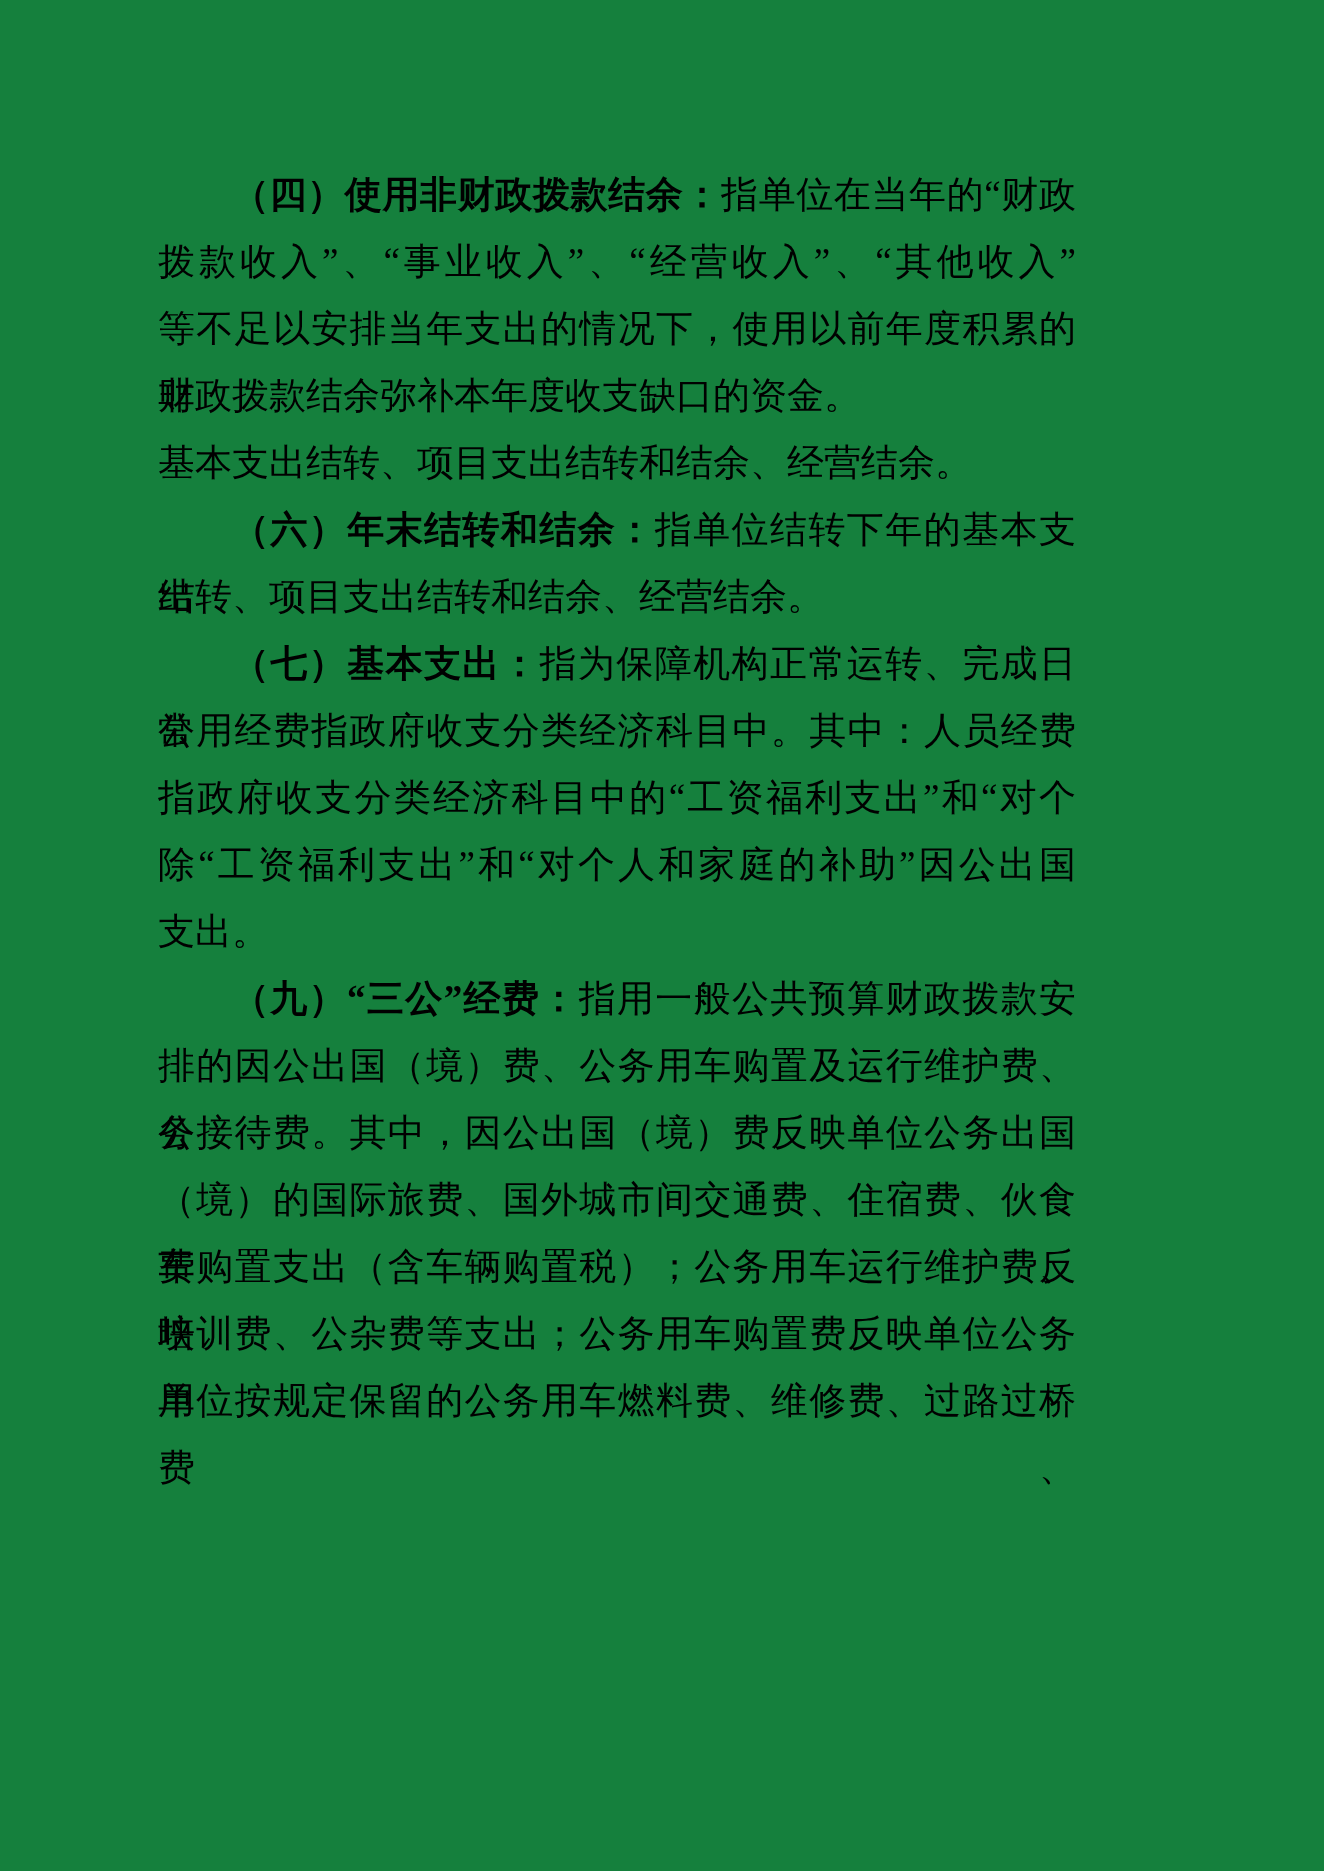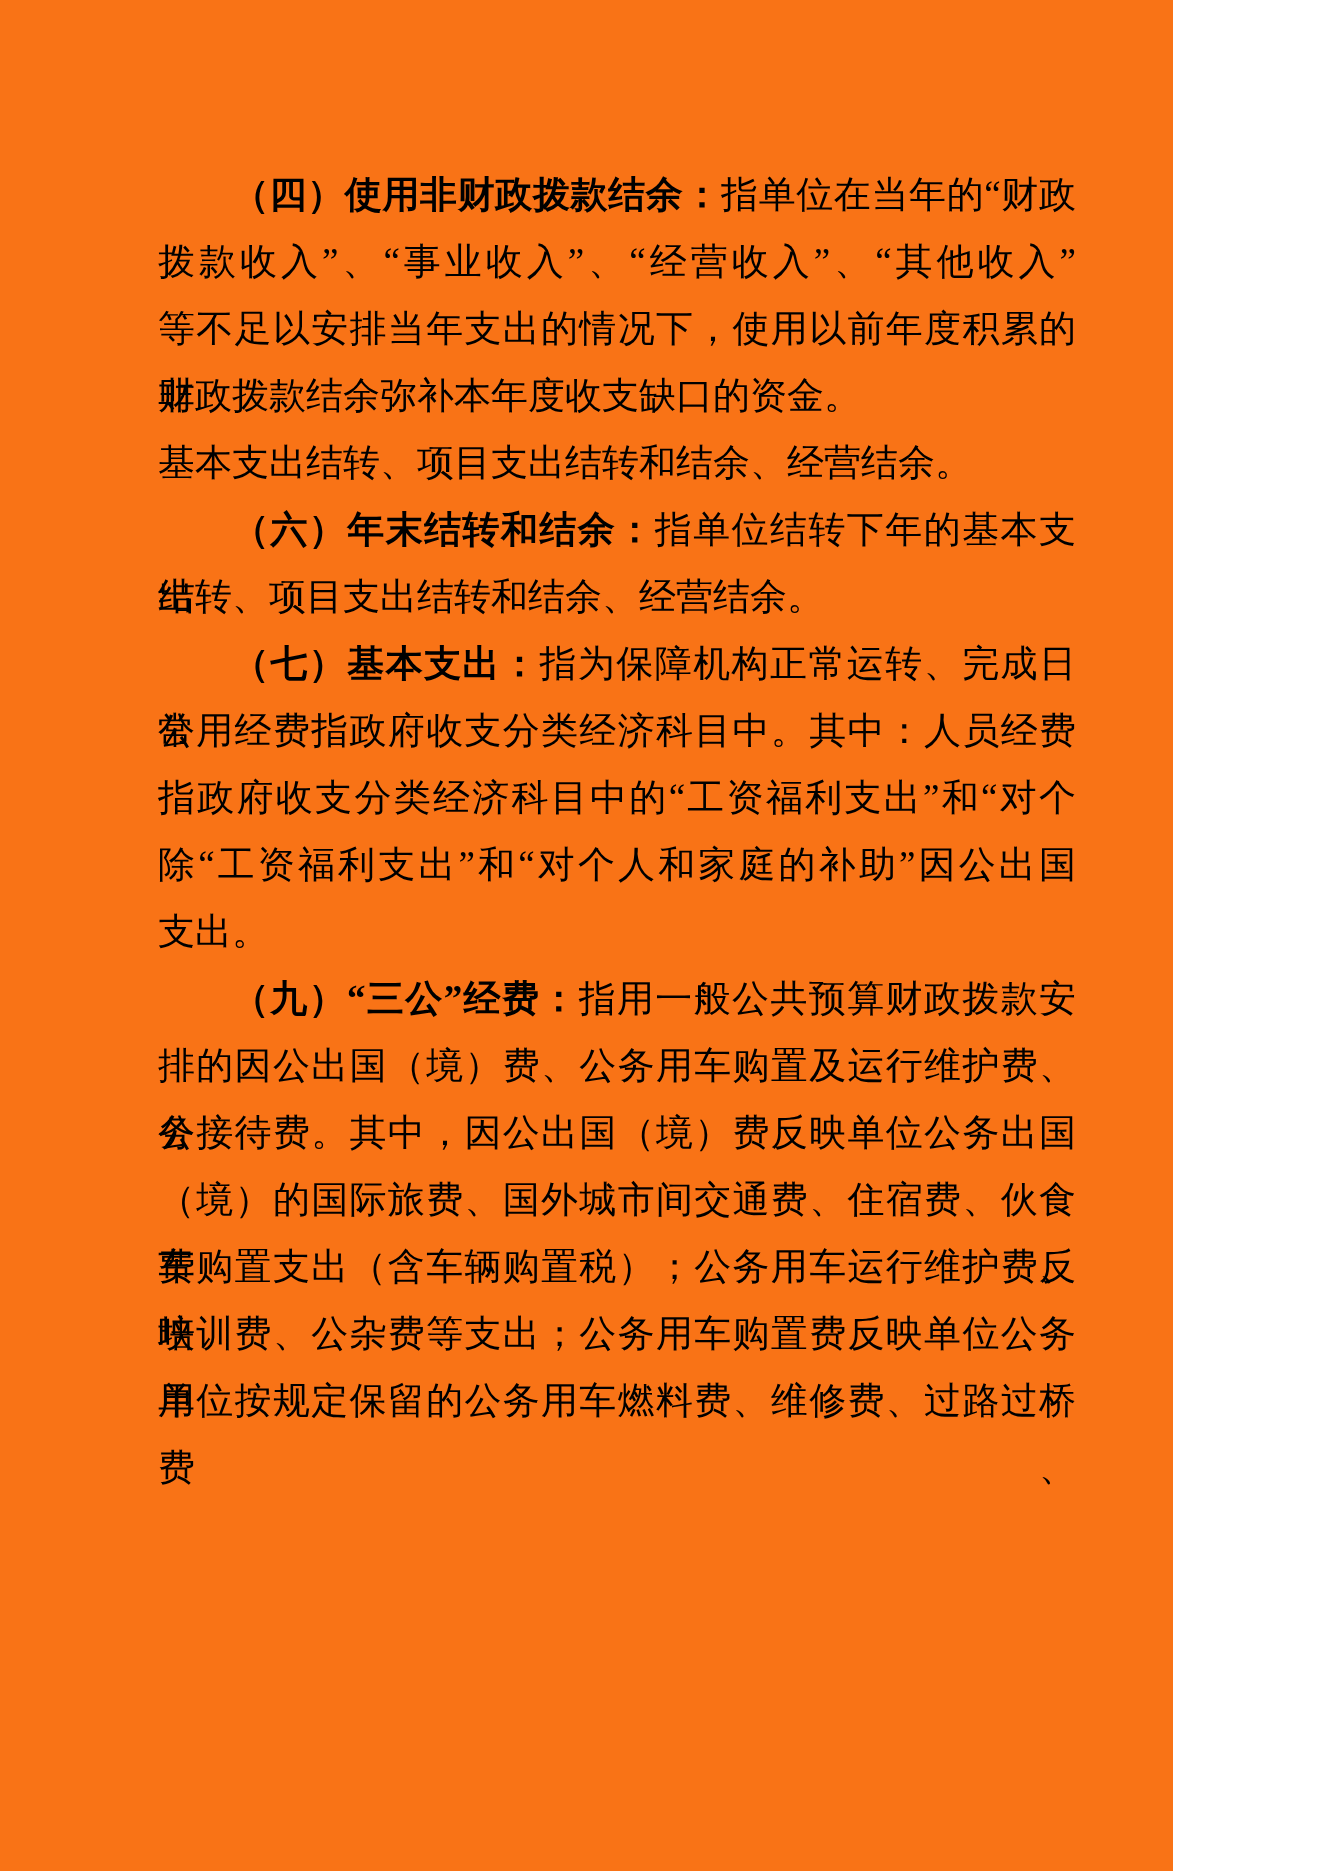--- a/index.html
+++ b/index.html
@@ -2,23 +2,23 @@
 <html><head>
 <meta charset="utf-8">
 <style>
   html, body {
     margin: 0;
     padding: 0;
     background: #ffffff;
   }
   .page {
     position: relative;
-    width: 1173px;
+    width: 1324px;
     height: 1871px;
-    background: #f97316;
+    background: #15803d;
     overflow: hidden;
     font-family: "Liberation Serif", "DejaVu Serif", serif;
     color: #000000;
   }
   .textblock {
     position: absolute;
     left: 158px;
     top: 161px;
     width: 918px;
     font-size: 37px;

